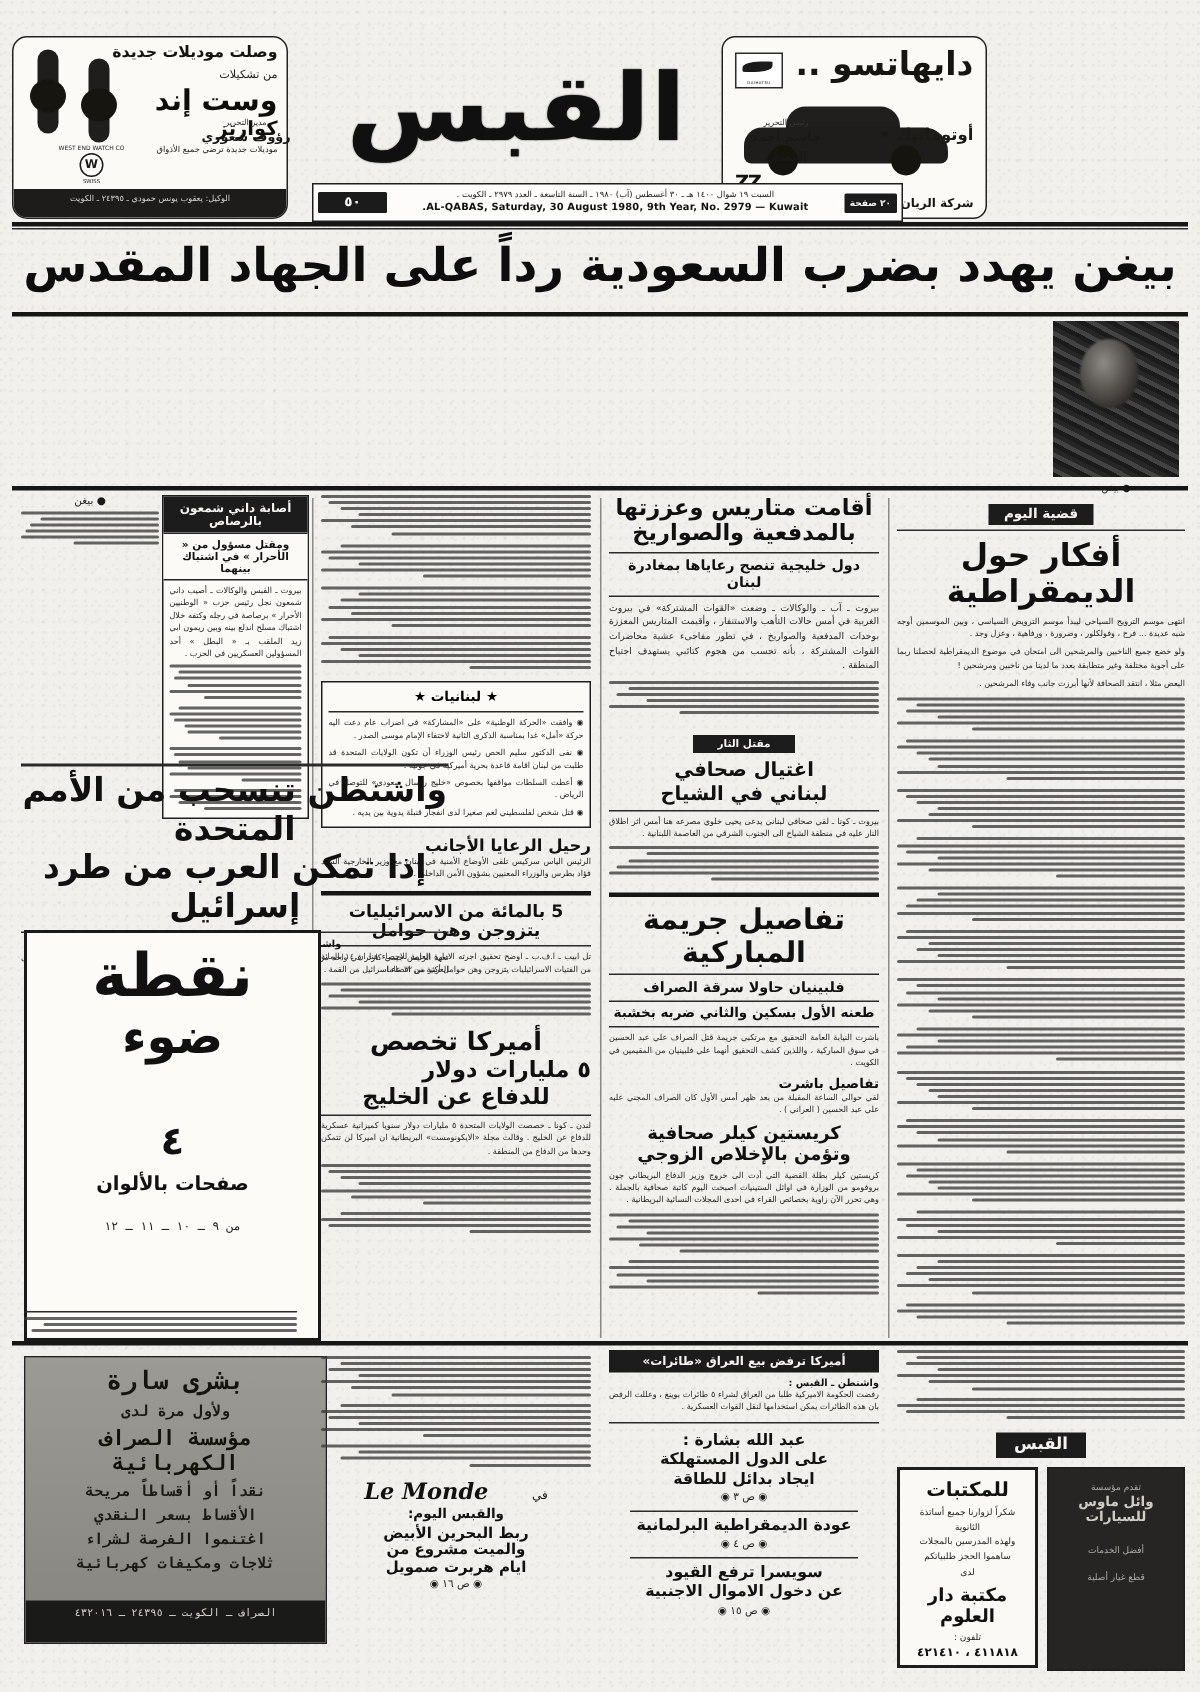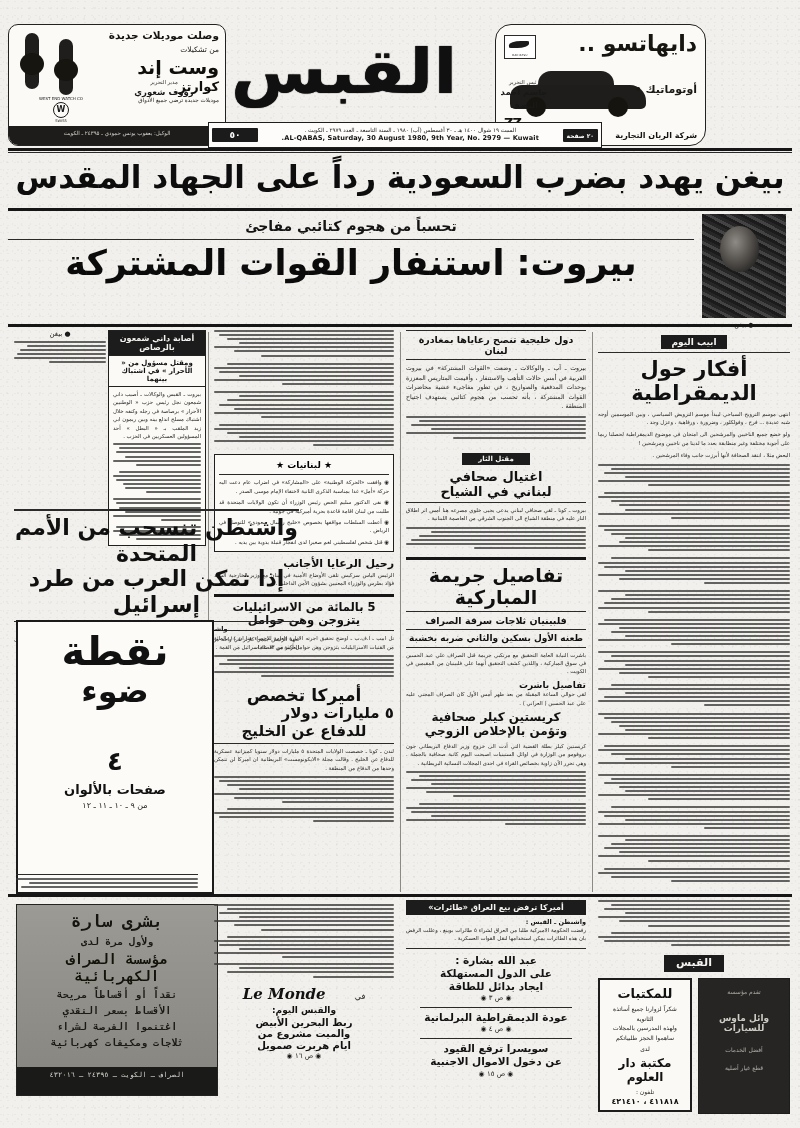--- a/index.html
+++ b/index.html
@@ -25,22 +25,22 @@
   .body-lines{--lh:4.1px;}
   .tl{height:2px;background:#3a3a3a;margin-bottom:2.1px;opacity:.78;border-radius:1px;}
   .tl.s1{width:100%}.tl.s2{width:93%}.tl.s3{width:86%}.tl.s4{width:97%}
   .tl.s5{width:74%}.tl.s6{width:62%}.tl.s7{width:45%}.tl.s8{width:89%}
   .real{font-size:5.4px;line-height:1.55;color:#1f1f1f;text-align:justify;
         font-family:"DejaVu Sans",sans-serif;}
   .real.big{font-size:6.2px;}
 
   
   #masthead{position:absolute;left:0;top:0;width:784px;height:128px;}
-  .ad-box{position:absolute;border:1.5px solid #222;border-radius:9px;background:#fbfaf7;overflow:hidden;padding-left:34px;}
-  #ad-daihatsu{left:487px;top:2px;width:175px;height:120px;border-radius:16px;}
+  .ad-box{position:absolute;border:1.5px solid #222;border-radius:9px;background:#fbfaf7;overflow:hidden;}
+  #ad-daihatsu{left:473px;top:2px;width:175px;height:120px;}
   #ad-westend{left:0px;top:2px;width:182px;height:120px;border-radius:10px;}
   .logo-qabas{position:absolute;left:196px;top:6px;width:280px;height:88px;
      display:flex;align-items:center;justify-content:center;}
   .logo-qabas .word{font-size:62px;font-weight:bold;color:#101010;letter-spacing:-2px;
      font-family:"DejaVu Sans",sans-serif;line-height:1;
      text-shadow:0 0 1px #000;transform:scaleX(1.12);}
   .mast-side{position:absolute;text-align:center;font-size:7px;color:#181818;line-height:1.5;}
   .mast-side .lbl{font-size:5.4px;color:#333;}
   .mast-side .nm{font-size:8.5px;font-weight:bold;}
   #ed-chief{left:478px;top:56px;width:76px;}
@@ -199,34 +199,29 @@
   <div style="position:absolute;left:0;top:130px;width:784px;" class="thin"></div>
 
   <div style="position:absolute;left:0;top:133px;width:784px;">
     <div class="mainhl">بيغن يهدد بضرب السعودية رداً على الجهاد المقدس</div>
   </div>
   <div style="position:absolute;left:0;top:186px;width:784px;" class="thick"></div>
 
   <div style="position:absolute;left:694px;top:192px;width:84px;height:104px;" class="photo"></div>
   <div style="position:absolute;left:694px;top:297px;width:84px;" class="photocap">● بيغن</div>
 
-  <div style="position:absolute;left:0;top:192px;width:686px;">
-    <div class="kicker">تحسباً من هجوم كتائبي مفاجئ</div>
-    <div class="thin" style="margin:1px 0 2px;"></div>
-    <div class="mainhl2">بيروت: استنفار القوات المشتركة</div>
-  </div>
   <div style="position:absolute;left:0;top:302px;width:784px;" class="thick"></div>
 
   <div class="vrule" style="left:200px;top:310px;height:560px;"></div>
   <div class="vrule" style="left:392px;top:310px;height:560px;"></div>
   <div class="vrule" style="left:584px;top:310px;height:560px;"></div>
 
   <div class="col" style="left:590px;top:308px;width:192px;">
     <div style="text-align:center;padding-bottom:3px;">
-      <span class="blkhead">ابيب اليوم</span>
+      <span class="blkhead">قضية اليوم</span>
     </div>
     <div class="thin" style="margin-bottom:4px;"></div>
     <div class="sec-title" style="font-size:21px;">أفكار حول</div>
     <div class="sec-title" style="font-size:21px;padding-bottom:4px;">الديمقراطية</div>
     <div class="real ar">انتهى موسم الترويح السياحي ليبدأ موسم الترويض السياسي ، وبين الموسمين أوجه شبه عديدة ... فرح ، وفولكلور ، وضرورة ، ورفاهية ، وعزل وجد .</div>
     <div style="height:4px"></div>
     <div class="real ar">ولو خضع جميع الناخبين والمرشحين الى امتحان في موضوع الديمقراطية لحصلنا ربما على أجوبة مختلفة وغير متطابقة بعدد ما لدينا من ناخبين ومرشحين !</div>
     <div style="height:4px"></div>
     <div class="real ar">البعض مثلا ، انتقد الصحافة لأنها أبرزت جانب وفاء المرشحين .</div>
     <div style="height:4px"></div>
@@ -331,20 +326,21 @@
           <div class="tl s5"></div>
       <div style="height:4px"></div>
       <div class="tl s4"></div>
           <div class="tl s1"></div>
           <div class="tl s2"></div>
           <div class="tl s6"></div>
     </div>
   </div>
 
   <div class="col" style="left:398px;top:308px;width:180px;">
+    <div class="sec-title" style="font-size:15px;padding-bottom:3px;">أقامت متاريس وعززتها بالمدفعية والصواريخ</div>
     <div class="thin"></div>
     <div style="height:3px"></div>
     <div class="sec-title" style="font-size:9.5px;letter-spacing:1px;">دول خليجية تنصح رعاياها بمغادرة لبنان</div>
     <div class="thin" style="margin:3px 0;"></div>
     <div class="real big ar">بيروت ـ آب ـ والوكالات ـ وضعت «القوات المشتركة» في بيروت الغربية في أمس حالات التأهب والاستنفار ، وأقيمت المتاريس المعززة بوحدات المدفعية والصواريخ ، في تطور مفاجىء عشية محاضرات القوات المشتركة ، بأنه تحسب من هجوم كتائبي يستهدف اجتياح المنطقة .</div>
     <div style="height:5px"></div>
     <div class="body-lines">
       <div class="tl s1"></div>
           <div class="tl s2"></div>
           <div class="tl s4"></div>
@@ -368,21 +364,21 @@
           <div class="tl s2"></div>
           <div class="tl s4"></div>
       <div class="tl s1"></div>
           <div class="tl s6"></div>
     </div>
 
     <div style="height:6px"></div>
     <div class="thick"></div>
     <div class="sec-title" style="font-size:19px;padding:4px 0 3px;">تفاصيل جريمة المباركية</div>
     <div class="thin"></div>
-    <div class="sec-title" style="font-size:9.5px;padding:3px 0;letter-spacing:1px;">فلبينيان ثلاجات سرقة الصراف</div>
+    <div class="sec-title" style="font-size:9.5px;padding:3px 0;letter-spacing:1px;">فلبينيان حاولا سرقة الصراف</div>
     <div class="thin"></div>
     <div class="sec-title" style="font-size:9px;padding:3px 0;">طعنه الأول بسكين والثاني ضربه بخشبة</div>
     <div class="thin" style="margin-bottom:3px;"></div>
     <div class="real ar">باشرت النيابة العامة التحقيق مع مرتكبي جريمة قتل الصراف علي عبد الحسين في سوق المباركية ، واللذين كشف التحقيق أنهما علي فلبينيان من المقيمين في الكويت .</div>
     <div style="height:4px"></div>
     <div class="sec-title" style="font-size:9px;text-align:right;">تفاصيل باشرت</div>
     <div class="real ar">لقي حوالي الساعة المقبلة من بعد ظهر أمس الأول كان الصراف المجني عليه علي عبد الحسين ( العراني ) .</div>
     <div style="height:4px"></div>
     <div class="sec-title" style="font-size:12px;">كريستين كيلر صحافية</div>
     <div class="sec-title" style="font-size:12px;padding-bottom:3px;">وتؤمن بالإخلاص الزوجي</div>
@@ -572,21 +568,21 @@
     <div class="thin" style="margin-bottom:3px;"></div>
     <div style="font-size:6.5px;font-weight:bold;text-align:center;color:#141414;">واشنطن ـ من مراسل القبس ـ جون كاجيان :</div>
     <div class="real ar" style="margin-top:2px;">تعهد الرئيس جيمي كارتر في واحد من أكبر الالتزامات تجاه اسرائيل بانسحاب بلاده من منظمة الأمم المتحدة اذا تمكنت الدول العربية من اقصاء اسرائيل من القمة .</div>
   </div>
 
   <div id="lightbox" style="position:absolute;left:8px;top:598px;width:182px;height:250px;padding:10px 6px;">
     <div class="w1">نقطة</div>
     <div class="w2" style="margin-top:6px;">ضوء</div>
     <div class="num" style="margin-top:42px;">٤</div>
     <div class="sub" style="margin-top:8px;">صفحات بالألوان</div>
-    <div class="pp" style="margin-top:4px;">من ٩ ـ ١٠ ـ ١١ ـ ١٢</div>
+    <div class="pp" style="margin-top:16px;font-family:Liberation Mono, monospace;">من ٩ ـ ١٠ ـ ١١ ـ ١٢</div>
   </div>
 
   <div style="position:absolute;left:8px;top:852px;width:182px;">
     <div class="thin" style="margin-bottom:3px;"></div>
     <div class="body-lines">
       <div class="tl s1"></div>
           <div class="tl s2"></div>
           <div class="tl s4"></div>
     </div>
   </div>
@@ -672,21 +668,21 @@
           <div class="tl s1"></div>
           <div class="tl s4"></div>
           <div class="tl s6"></div>
     </div>
     <div style="text-align:center;margin:5px 0 6px;">
       <span class="qlogo">القبس</span>
     </div>
     <div style="display:flex;gap:6px;">
       <div id="ad-cars" style="width:88px;height:118px;padding:8px 4px;">
         <div class="s">تقدم مؤسسة</div>
-        <div class="t" style="margin-top:16px;">وائل ماوس للسيارات</div>
+        <div class="t" style="margin-top:0;">وائل ماوس للسيارات</div>
         <div class="s" style="margin-top:12px;">أفضل الخدمات</div>
         <div class="s" style="margin-top:8px;">قطع غيار أصلية</div>
       </div>
       <div id="ad-books" style="width:88px;height:118px;padding:6px 4px;">
         <div class="t">للمكتبات</div>
         <div class="m" style="margin-top:3px;">شكراً لزوارنا جميع أساتذة الثانوية</div>
         <div class="m">ولهذه المدرسين بالمجلات</div>
         <div class="m">ساهموا الحجز طلبياتكم</div>
         <div class="m" style="margin-top:2px;">لدى</div>
         <div class="n" style="margin-top:2px;">مكتبة دار العلوم</div>

